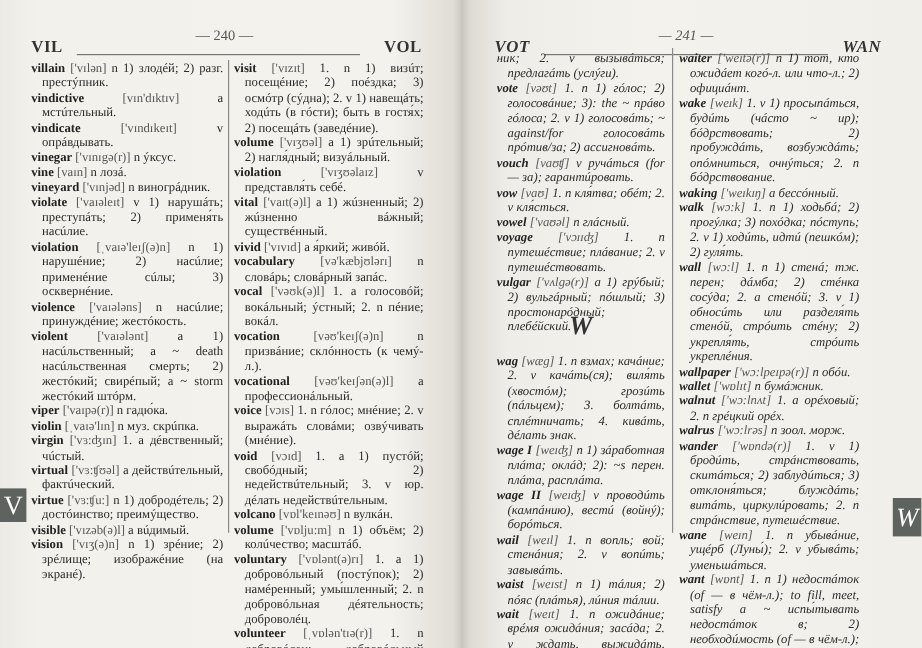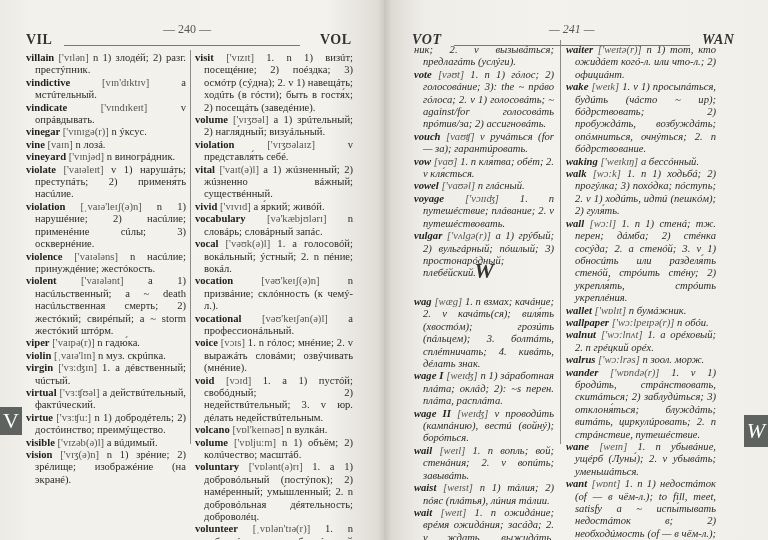--- a/index.html
+++ b/index.html
@@ -134,22 +134,22 @@
         <div class="entry"><span class="hw">waist</span> <span class="tr">[weɪst]</span> <span>n 1) тáлия; 2) пóяс (плáтья), лúния тáлии.</span></div>
         <div class="entry"><span class="hw">wait</span> <span class="tr">[weɪt]</span> <span>1. n ожидáние; врéмя ожидáния; засáда; 2. v ждать, выжидáть, переждáть (for).</span></div>
       </div>
     <div class="vline" style="left:176px; top:40px; height:404px;"></div>
     <div class="col" id="rc2" style="left:182px; top:44px; width:150px;">
         <div class="entry"><span class="hw">waiter</span> <span class="tr">['weɪtə(r)]</span> <span>n 1) тот, кто ожидáет когó-л. или что-л.; 2) официáнт.</span></div>
         <div class="entry"><span class="hw">wake</span> <span class="tr">[weɪk]</span> <span>1. v 1) просыпáться, будúть (чáсто ~ up); бóдрствовать; 2) пробуждáть, возбуждáть; опóмниться, очнýться; 2. n бóдрствование.</span></div>
         <div class="entry"><span class="hw">waking</span> <span class="tr">['weɪkɪŋ]</span> <span>a бессóнный.</span></div>
         <div class="entry"><span class="hw">walk</span> <span class="tr">[wɔ:k]</span> <span>1. n 1) ходьбá; 2) прогýлка; 3) похóдка; пóступь; 2. v 1) ходúть, идтú (пешкóм); 2) гуля́ть.</span></div>
         <div class="entry"><span class="hw">wall</span> <span class="tr">[wɔ:l]</span> <span>1. n 1) стенá; тж. перен; дáмба; 2) стéнка сосýда; 2. a стенóй; 3. v 1) обносúть или разделя́ть стенóй, стрóить стéну; 2) укрепля́ть, стрóить укреплéния.</span></div>
+        <div class="entry"><span class="hw">wallpaper</span> <span class="tr">['wɔ:lpeɪpə(r)]</span> <span>n обóи.</span></div>
         <div class="entry"><span class="hw">wallet</span> <span class="tr">['wɒlɪt]</span> <span>n бумáжник.</span></div>
-        <div class="entry"><span class="hw">wallpaper</span> <span class="tr">['wɔ:lpeɪpə(r)]</span> <span>n обóи.</span></div>
         <div class="entry"><span class="hw">walnut</span> <span class="tr">['wɔ:lnʌt]</span> <span>1. a орéховый; 2. n грéцкий орéх.</span></div>
         <div class="entry"><span class="hw">walrus</span> <span class="tr">['wɔ:lrəs]</span> <span>n зоол. морж.</span></div>
         <div class="entry"><span class="hw">wander</span> <span class="tr">['wɒndə(r)]</span> <span>1. v 1) бродúть, стрáнствовать, скитáться; 2) заблудúться; 3) отклоня́ться; блуждáть; витáть, циркулúровать; 2. n стрáнствие, путешéствие.</span></div>
         <div class="entry"><span class="hw">wane</span> <span class="tr">[weɪn]</span> <span>1. n убывáние, ущéрб (Луны́); 2. v убывáть; уменьшáться.</span></div>
         <div class="entry"><span class="hw">want</span> <span class="tr">[wɒnt]</span> <span>1. n 1) недостáток (of — в чём-л.); to fill, meet, satisfy a ~ испы́тывать недостáток в; 2) необходúмость (of — в чём-л.); 3) потрéбность; жáжда;</span></div>
       </div>
 
     <div class="thumb" style="left:360px; top:415px; width:24px; height:32px;">W</div>
   </div>
 

